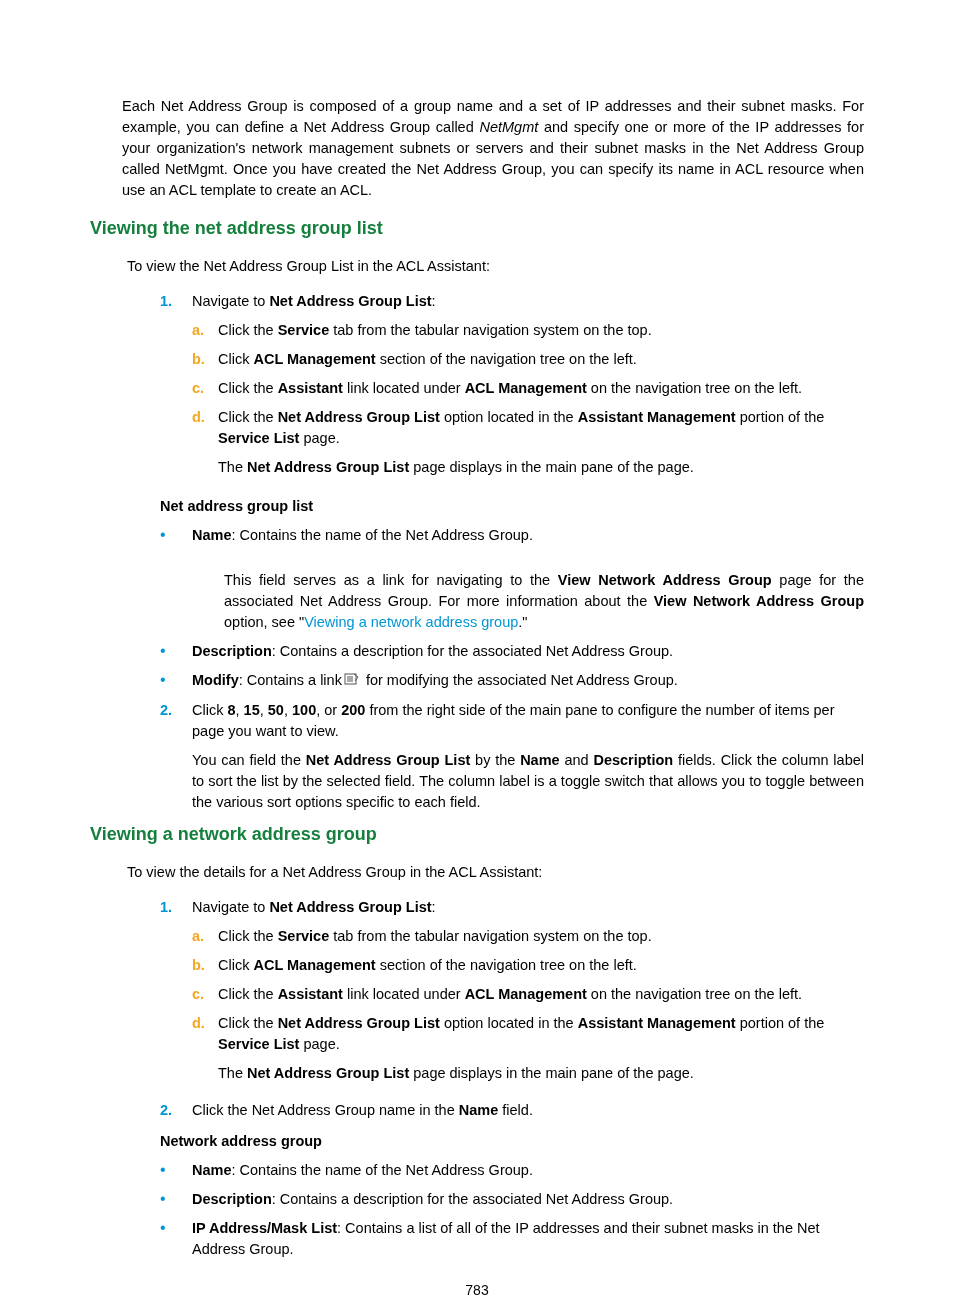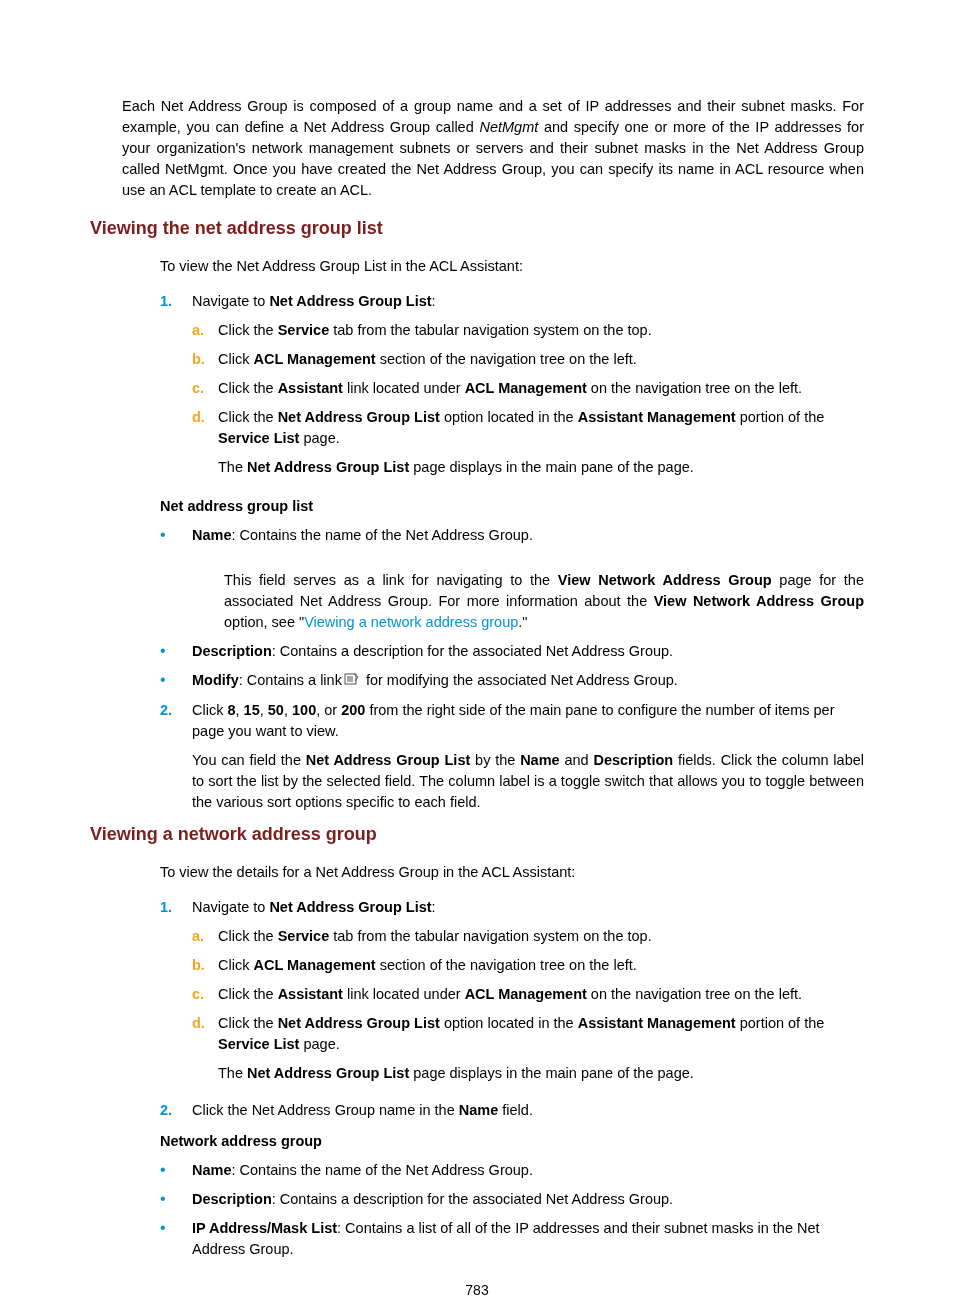--- a/index.html
+++ b/index.html
@@ -17,27 +17,27 @@
     box-sizing: border-box;
     padding: 96px 90px 40px 90px;
     position: relative;
   }
   .intro-para {
     margin: 0 0 14px 32px;
     text-align: justify;
   }
   .italic { font-style: italic; }
   h2.section {
-    color: #7f1d1d;
+    color: #15803d;
     font-size: 18px;
     font-weight: bold;
     margin: 6px 0 10px 0;
   }
   .body-indent {
-    margin-left: 70px;
+    margin-left: 37px;
   }
   .ol-numbered {
     list-style: none;
     margin: 0 0 0 70px;
     padding: 0;
   }
   .ol-numbered > li {
     display: flex;
     margin-bottom: 8px;
   }

